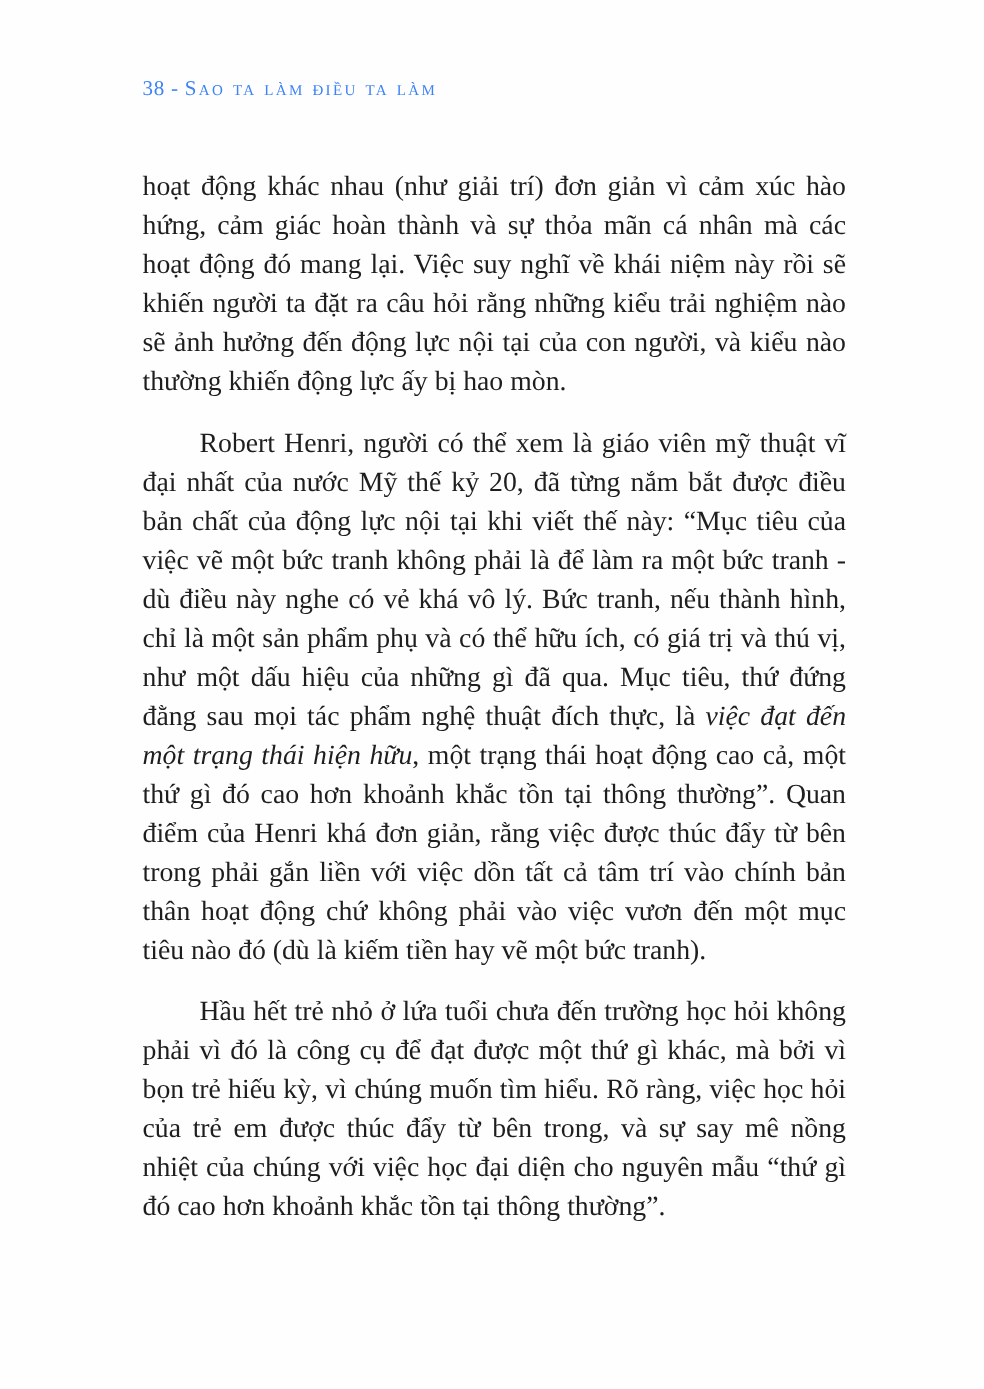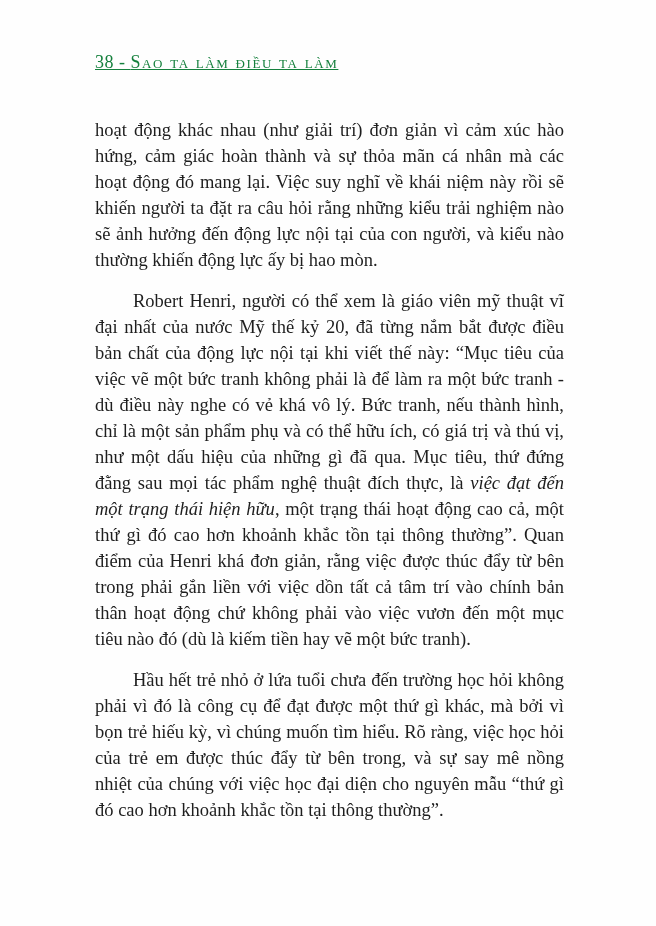--- a/index.html
+++ b/index.html
@@ -13,26 +13,25 @@
     height: 926px;
     margin: 0 auto;
     background: #fefefe;
     box-sizing: border-box;
     padding: 52px 92px 40px 95px;
     font-family: "Liberation Serif", "DejaVu Serif", serif;
     color: #1e1e1e;
     overflow: hidden;
   }
   .running-header {
-    font-size: 18px;
+    font-size: 14px;
     letter-spacing: 1.2px;
-    color: #15803d;
+    color: #3b82f6;
     margin-bottom: 44px;
     white-space: nowrap;
-    text-decoration: underline;
   }
   .running-header .pg-num {
     font-variant: normal;
     letter-spacing: 0.5px;
   }
   .running-header .title {
     font-variant: small-caps;
     letter-spacing: 1.6px;
   }
   .body-text {

